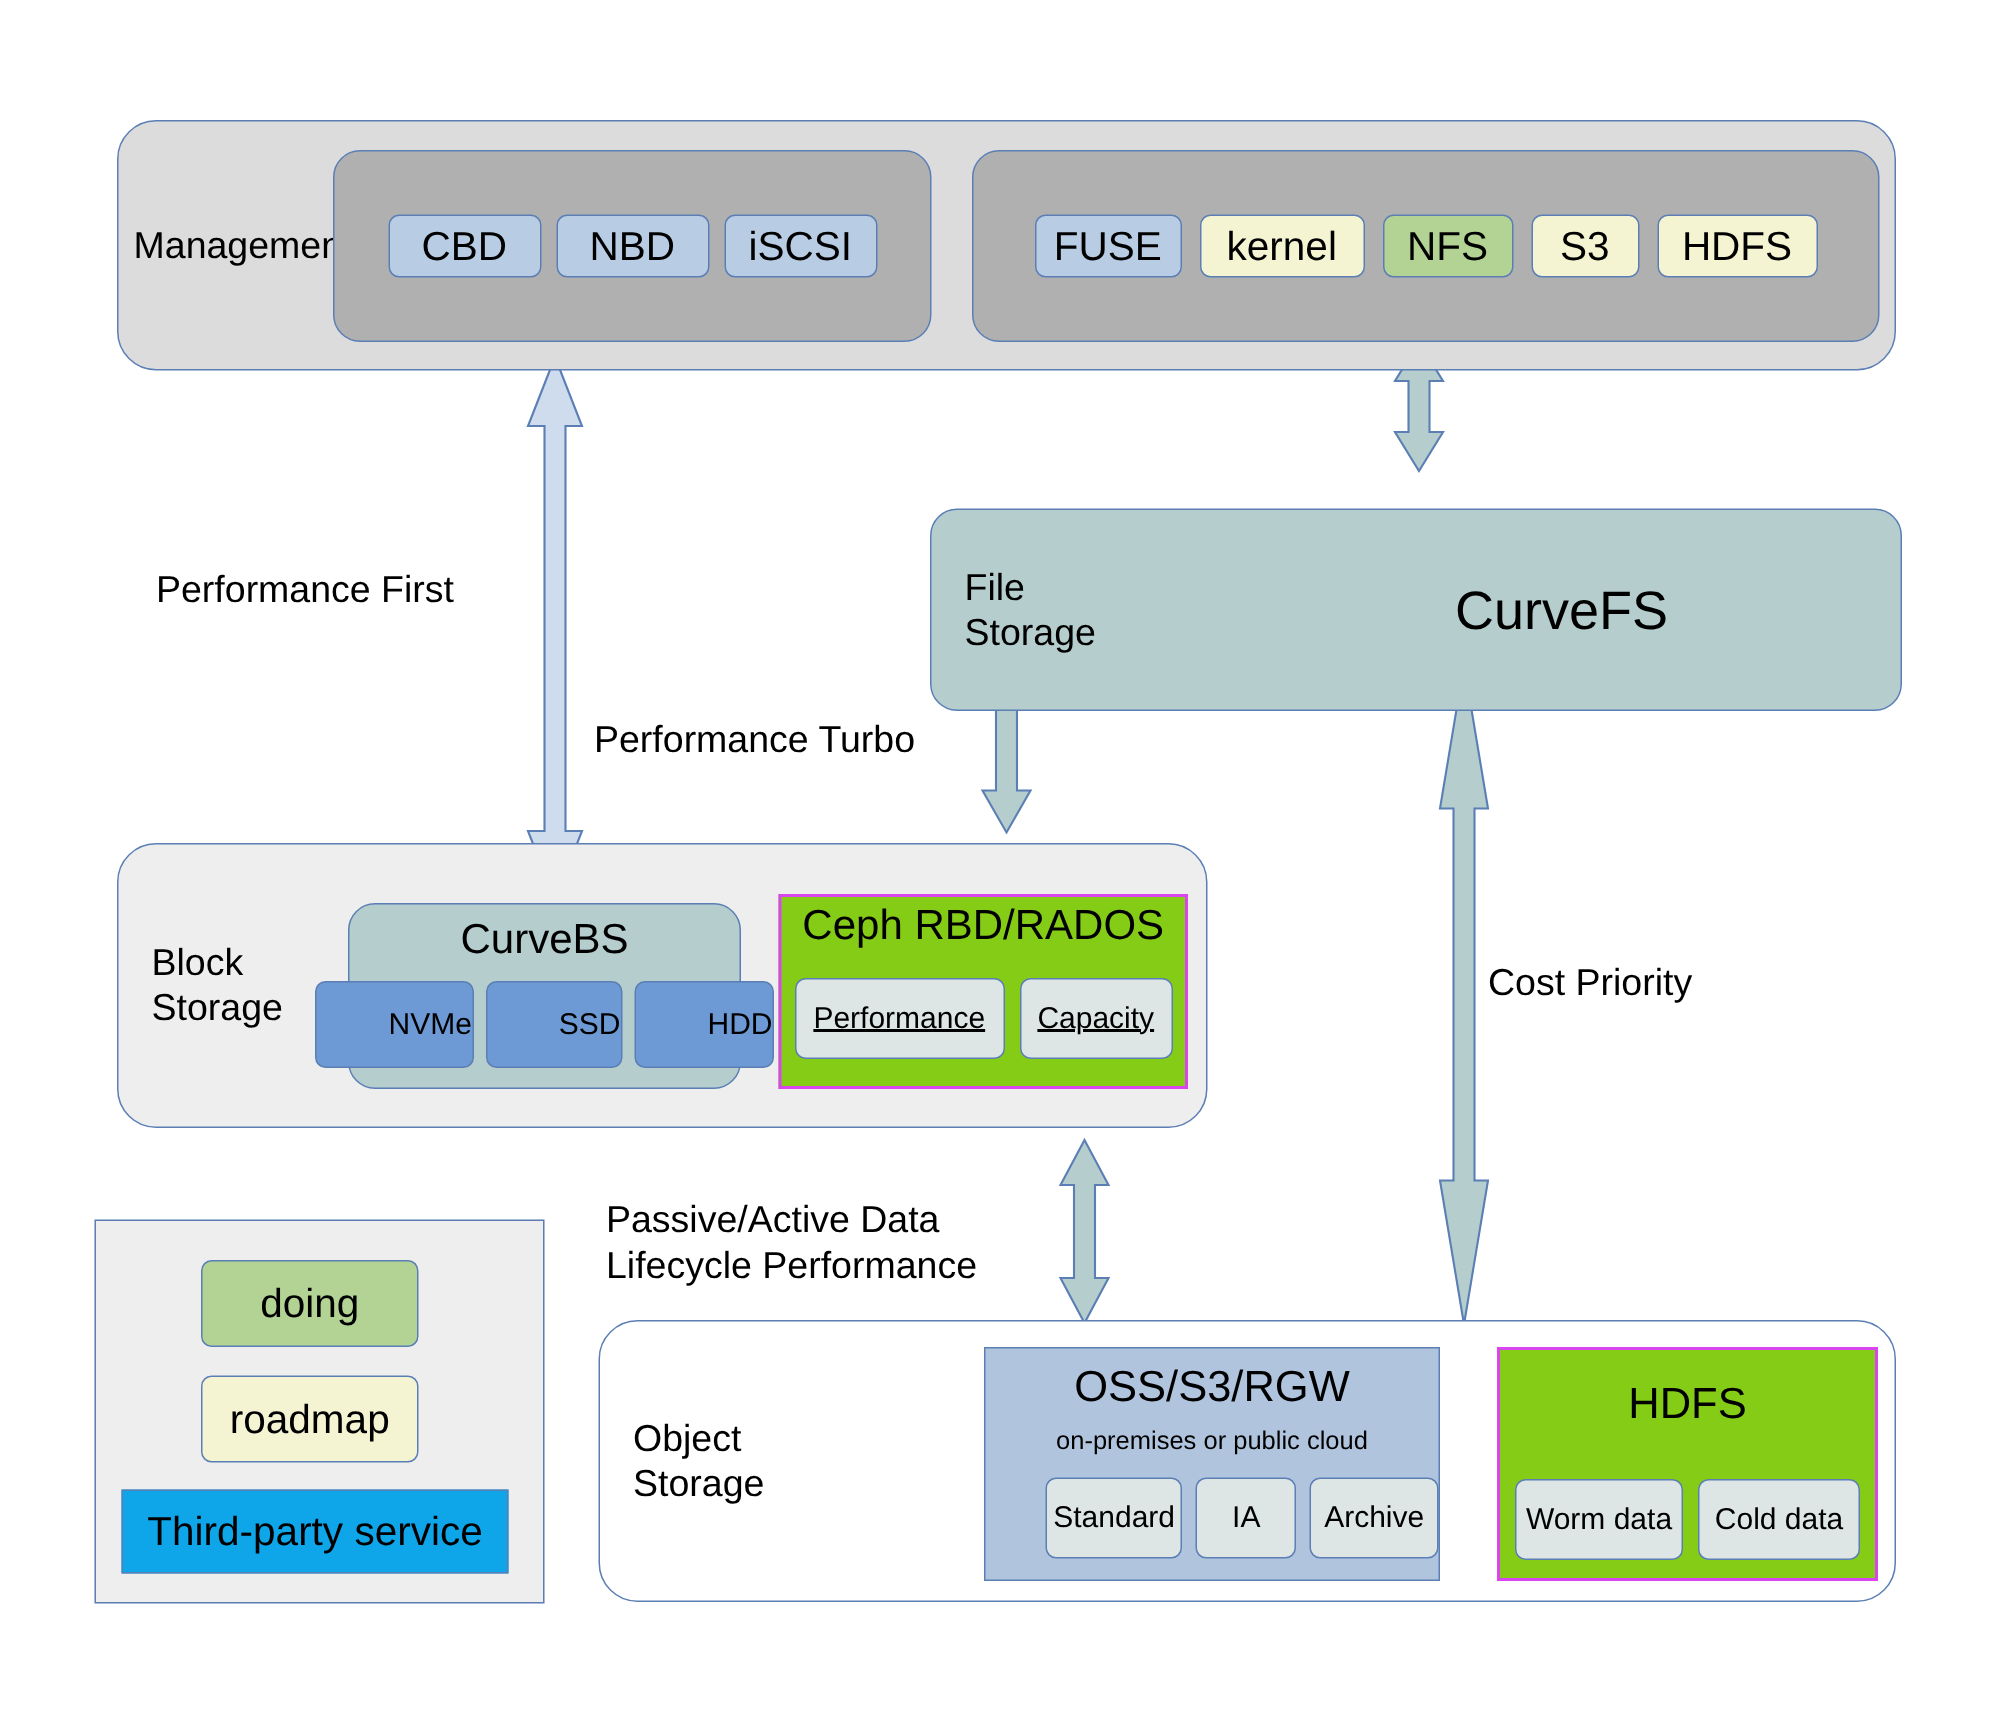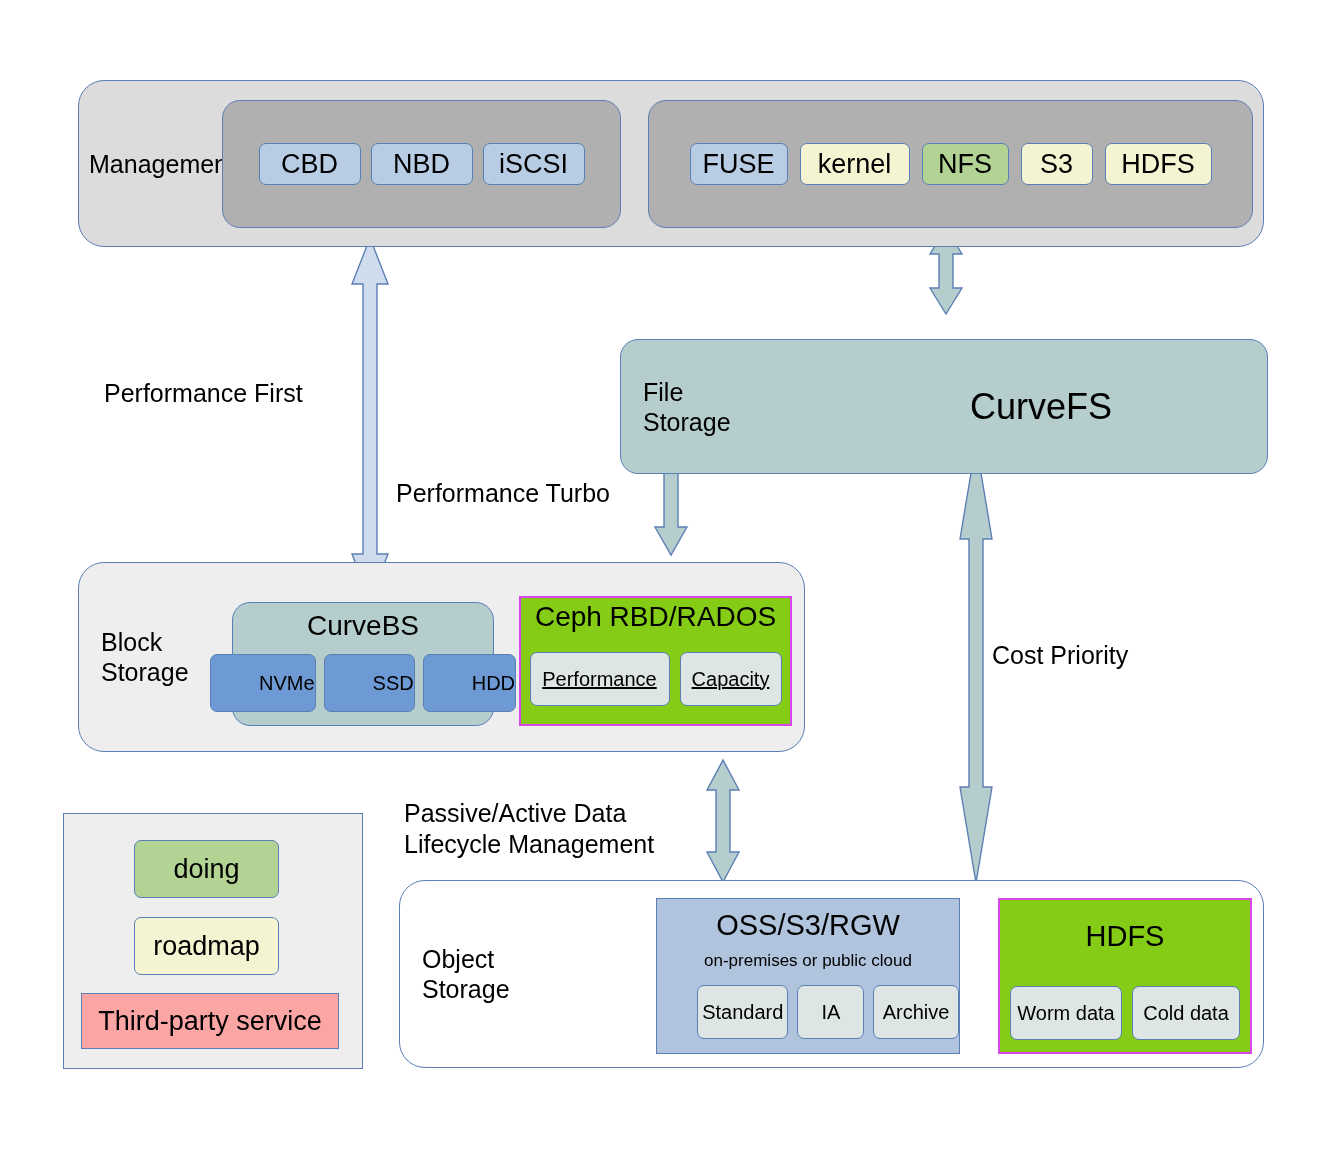--- a/index.html
+++ b/index.html
@@ -43,21 +43,21 @@
     border: 1px solid #5b7fb5;
     border-radius: 7px;
     display: flex;
     align-items: center;
     justify-content: center;
     white-space: nowrap;
   }
   .chip-blue   { background: #b8cce4; }
   .chip-yellow { background: #f4f4d2; }
   .chip-green  { background: #b2d394; }
-  .chip-white  { background: #fca5a5; border-radius: 0; }
+  .chip-white  { background: #0ea5e9; border-radius: 0; }
   .chip-midblue{ background: #6d9ad4; padding-left: 48px; }
   .chip-pale   { background: #dde5e5; }
 
   .box-sage   { background: #b5cdcd; border: 1px solid #5b7fb5; border-radius: 18px; }
   .box-yellow { background: #84cc16; border: 2px solid #d946ef; }
   .box-blue   { background: #b0c4de; border: 1px solid #5b7fb5; }
 
   .label-side {
     display: flex;
     align-items: center;
@@ -98,21 +98,21 @@
   <polygon points="20,0 36,30 27,30 27,92 36,92 20,122 4,92 13,92 13,30 4,30" fill="#b5cdcd" stroke="#5b7fb5" stroke-width="1.4"></polygon>
 </svg>
 
 <div class="abs arrow-label" style="left:104px; top:362px; width:250px;margin-top:16px;">Performance First</div>
 
 <div class="abs arrow-label" style="left:396px; top:478px; width:260px;">Performance Turbo</div>
 
 <div class="abs arrow-label" style="left:992px; top:640px; width:240px;">Cost Priority</div>
 
 <div class="abs arrow-label" style="left:404px; top:798px; width:310px;">Passive/Active Data
-Lifecycle Management</div>
+Lifecycle Performance</div>
 
 <div class="abs panel-outer" style="left:78px; top:80px; width:1186px; height:167px;">
   <div class="abs label-side" style="left:13px; top:0; width:140px; height:100%; justify-content:center;">Management</div>
 
   <div class="abs panel-inner" style="left:143px; top:19px; width:399px; height:128px;">
     <div class="abs" style="left:0; top:0; width:100%; height:100%; display:flex; align-items:center; justify-content:center; gap:10px;">
       <div class="chip chip-blue" style="width:100px; height:40px; font-size:27px;">CBD</div>
       <div class="chip chip-blue" style="width:100px; height:40px; font-size:27px;">NBD</div>
       <div class="chip chip-blue" style="width:100px; height:40px; font-size:27px;">iSCSI</div>
     </div>

